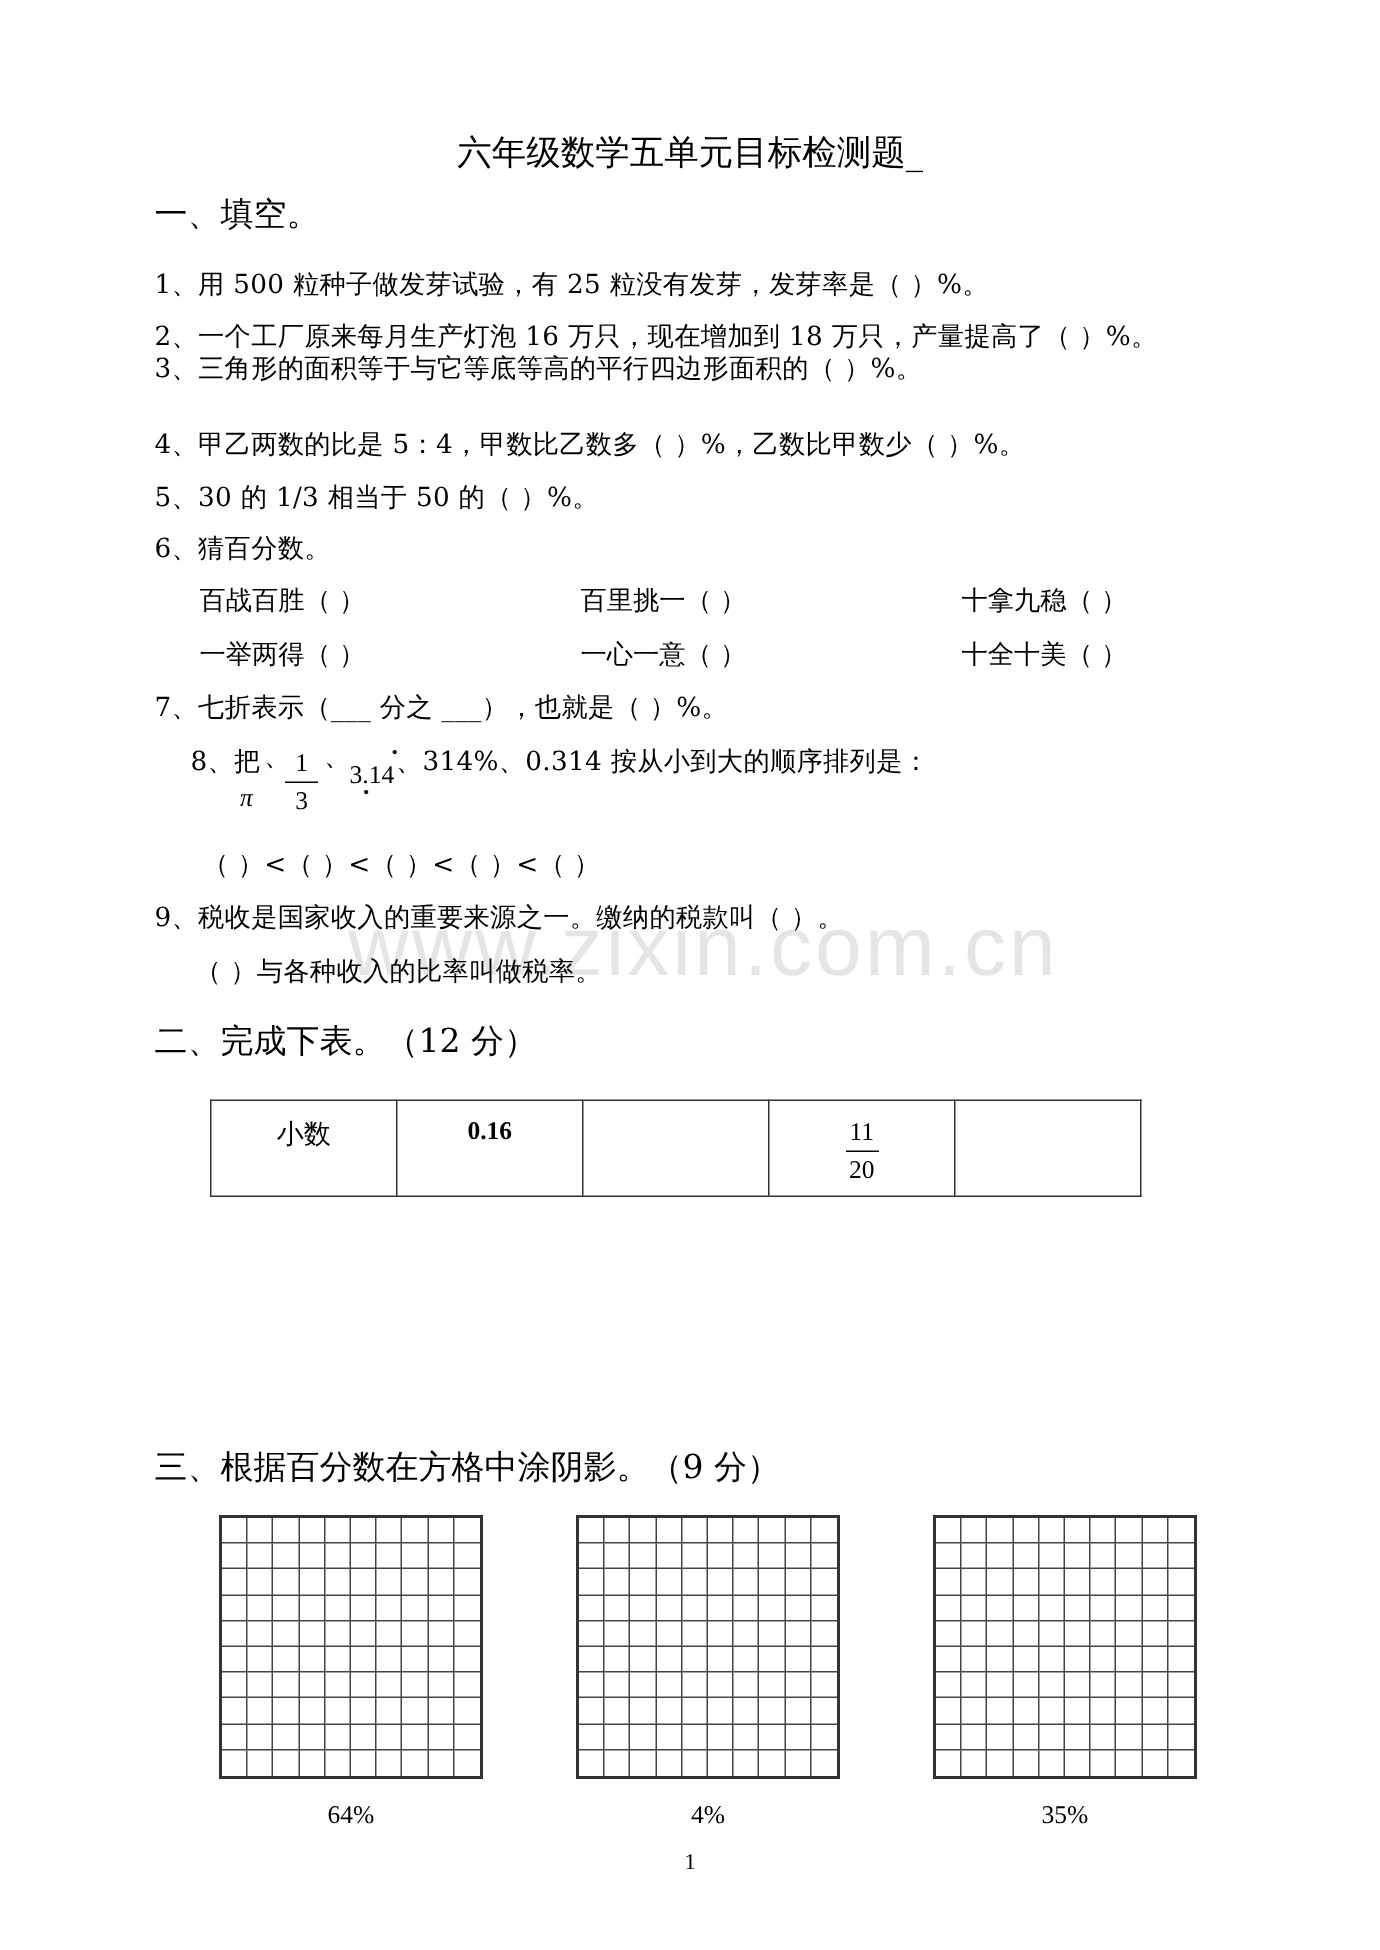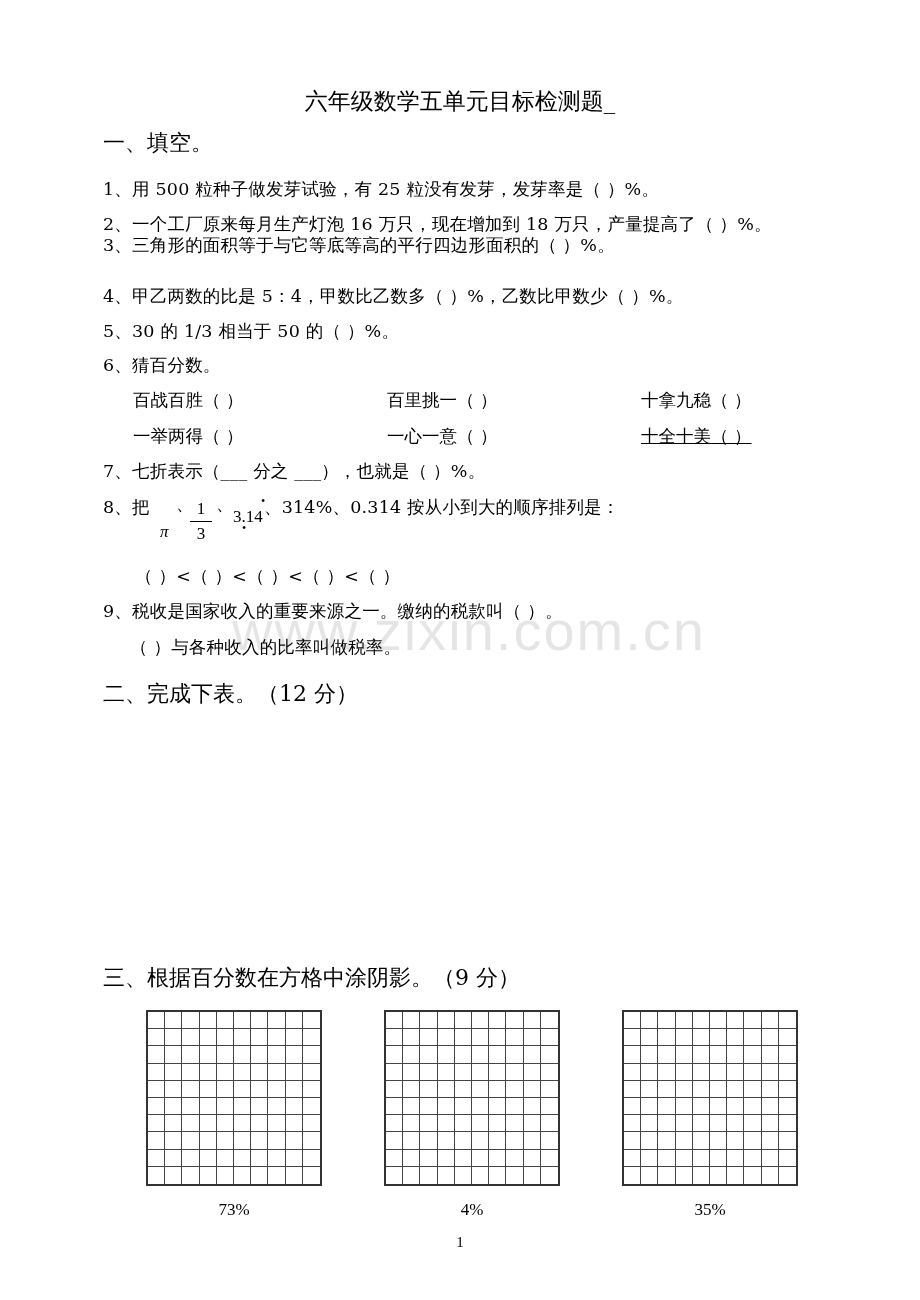--- a/index.html
+++ b/index.html
@@ -43,25 +43,25 @@
 <div class="abs q" style="top:233px;">3、三角形的面积等于与它等底等高的平行四边形面积的（          ）%。</div>
 <div class="abs q" style="top:284px;">4、甲乙两数的比是 5：4，甲数比乙数多（        ）%，乙数比甲数少（        ）%。</div>
 <div class="abs q" style="top:319px;">5、30 的  1/3  相当于 50 的（          ）%。</div>
 <div class="abs q" style="top:353px;">6、猜百分数。</div>
 
 <div class="abs sub" style="left:133px; top:388px;">百战百胜（              ）</div>
 <div class="abs sub" style="left:387px; top:388px;">百里挑一（              ）</div>
 <div class="abs sub" style="left:641px; top:388px;">十拿九稳（              ）</div>
 <div class="abs sub" style="left:133px; top:424px;">一举两得（              ）</div>
 <div class="abs sub" style="left:387px; top:424px;">一心一意（              ）</div>
-<div class="abs sub" style="left:641px; top:424px;text-decoration:underline;">十全十美（              ）</div>
+<div class="abs sub" style="left:641px; top:424px;">十全十美（              ）</div>
 
 <div class="abs q" style="top:459px;text-align:right;">7、七折表示（___  分之  ___），也就是（          ）%。</div>
 
-<div class="abs q" style="top:495px;">8、把</div>
+<div class="abs q" style="top:495px;margin-left:24px;">8、把</div>
 <div class="abs math" style="left:160px; top:522px; font-style:italic;">π</div>
 <div class="abs q" style="left:176px; top:492px;">、</div>
 <div class="abs frac" style="left:190px; top:505px;">
   <span>1</span>
   <span class="bar"></span>
   <span>3</span>
 </div>
 <div class="abs q" style="left:216px; top:492px;">、</div>
 <div class="abs math" style="left:233px; top:507px;">
   <span>3.14</span>
@@ -71,20 +71,33 @@
 <div class="abs q" style="left:264px; top:495px;">、314%、0.314 按从小到大的顺序排列是：</div>
 <div class="abs q" style="left:135px; top:564px;">（            ）&lt;（            ）&lt;（            ）&lt;（            ）&lt;（            ）</div>
 
 <div class="abs q" style="top:599px;">9、税收是国家收入的重要来源之一。缴纳的税款叫（                    ）。</div>
 <div class="abs q" style="left:130px; top:635px;">（                  ）与各种收入的比率叫做税率。</div>
 
 <div class="abs sec" style="top:679px;">二、完成下表。（12 分）</div>
 
 <table class="conv">
   <tbody>
+  <tr>
+    <td>小数</td>
+    <td class="bold">0.16</td>
+    <td class="bold"></td>
+    <td>
+      <span class="frac">
+        <span>11</span>
+        <span class="bar"></span>
+        <span>20</span>
+      </span>
+    </td>
+    <td class="bold"></td>
+  </tr>
 </tbody>
   </table>
 
 <div class="abs sec" style="top:963px;">三、根据百分数在方格中涂阴影。（9 分）</div>
 
 <div class="grid" style="left:146px;">
     <div></div>
     <div></div>
     <div></div>
     <div></div>
@@ -383,17 +396,17 @@
     <div></div>
     <div></div>
     <div></div>
     <div></div>
     <div></div>
     <div></div>
     <div></div>
     <div></div>
   </div>
 
-<div class="abs glabel" style="left:146px;">73%</div>
+<div class="abs glabel" style="left:146px;">64%</div>
 <div class="abs glabel" style="left:384px;">4%</div>
 <div class="abs glabel" style="left:622px;">35%</div>
 
 <div class="abs pageno">1</div>
 
 </body></html>

